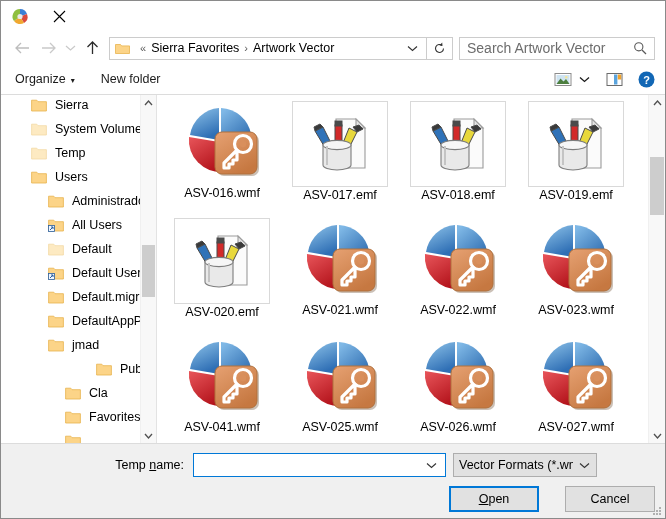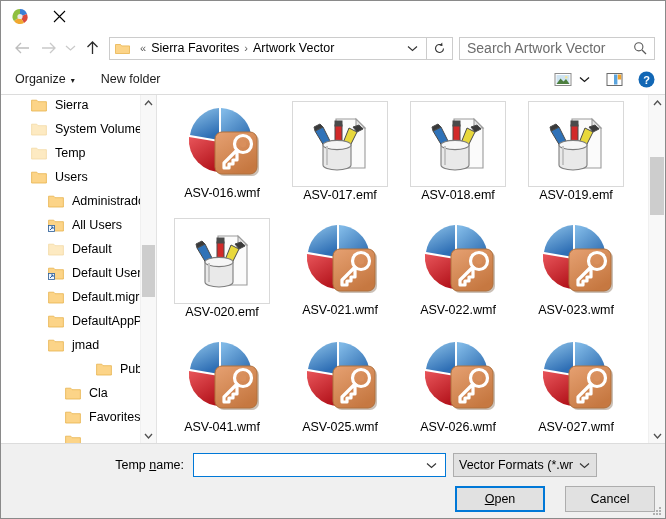--- a/index.html
+++ b/index.html
@@ -105,21 +105,21 @@
   }
   .fn-caret{padding:0 8px;color:#333;font-size:10px;}
   .filter-sel{
     margin-left:7px;width:144px;height:24px;border:1px solid #adadad;background:#e1e1e1;
     display:flex;align-items:center;box-sizing:border-box;overflow:hidden;
   }
   .filter-txt{
     font-size:12.5px;color:#000;white-space:nowrap;padding-left:5px;flex:1;overflow:hidden;
   }
   .filter-caret{padding:0 6px;color:#333;font-size:10px;}
-  .btn-row{display:flex;justify-content:flex-end;padding:9px 10px 0 0;gap:20px;}
+  .btn-row{display:flex;justify-content:flex-end;padding:9px 10px 0 0;gap:26px;}
   .btn{
     width:90px;height:26px;display:flex;align-items:center;justify-content:center;
     font-size:12.5px;background:#e1e1e1;border:1px solid #adadad;box-sizing:border-box;
   }
   .btn.primary{border:2px solid #0078d7;background:#e1e1e1;}
   .u{text-decoration:underline;}
   .grip{position:absolute;right:3px;bottom:2px;width:11px;height:11px;}
   .grip i{position:absolute;width:2px;height:2px;background:#b0b0b0;display:block;}
 </style>
 </head>

